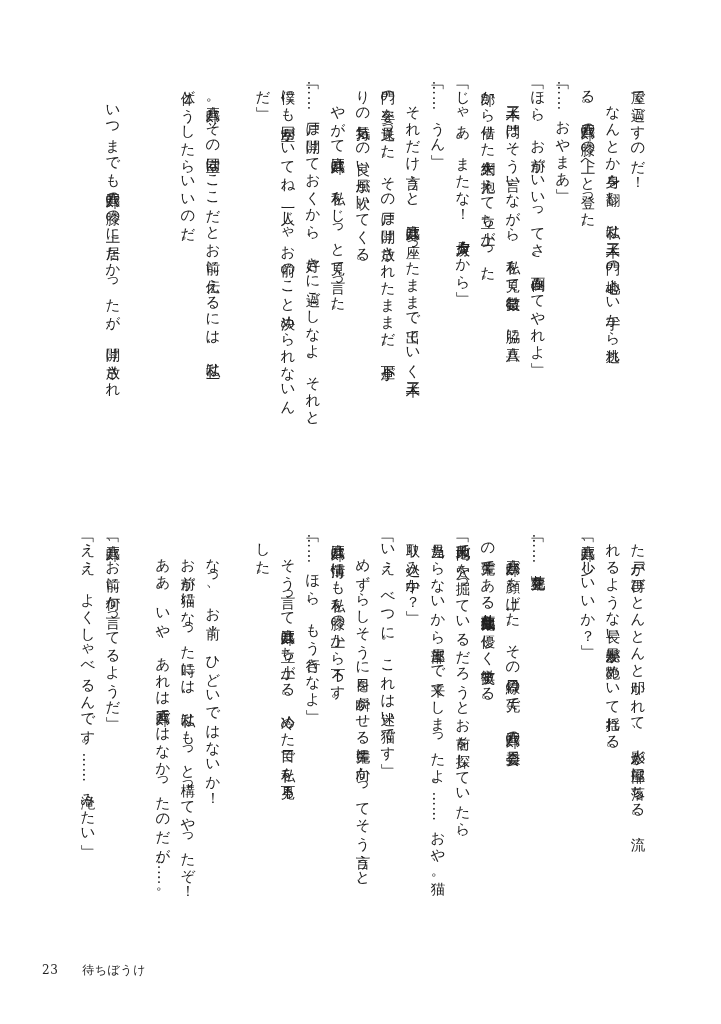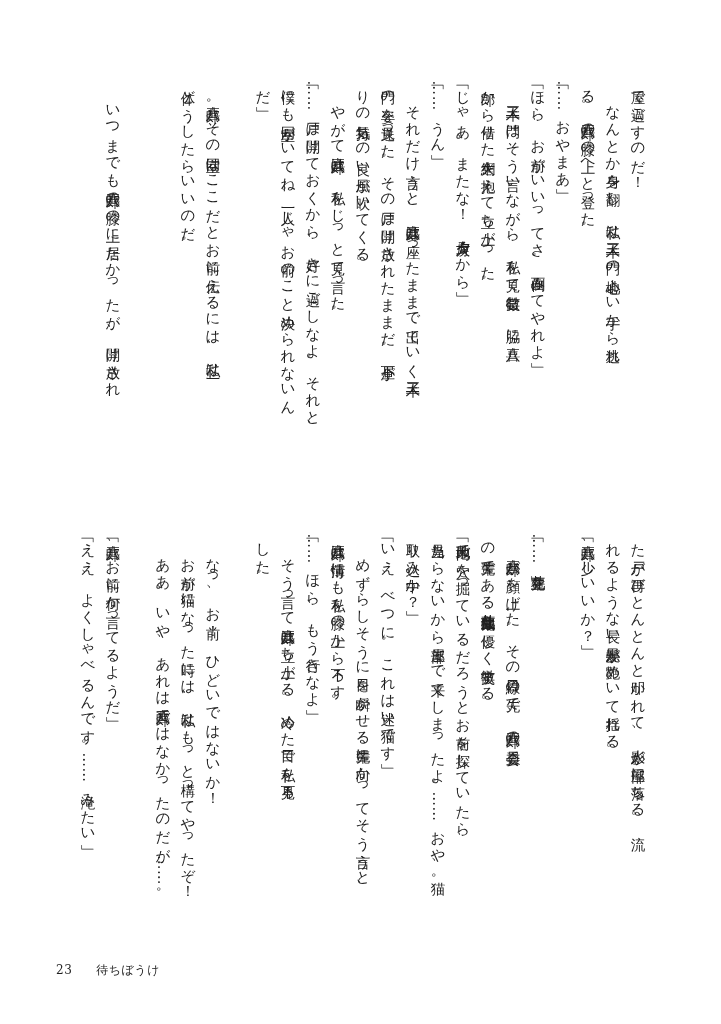--- a/index.html
+++ b/index.html
@@ -36,21 +36,21 @@
   }
   #bottom-block {
     top: 533px;
     height: 418px;
   }
   .tline {
     height: 100%;
   }
   .footer {
     position: absolute;
-    left: 56px;
+    left: 42px;
     top: 962px;
     font-size: 12px;
     color: #1f1f1f;
     letter-spacing: 0.5px;
   }
   .footer .title {
     margin-left: 24px;
   }
 </style>
 </head>

